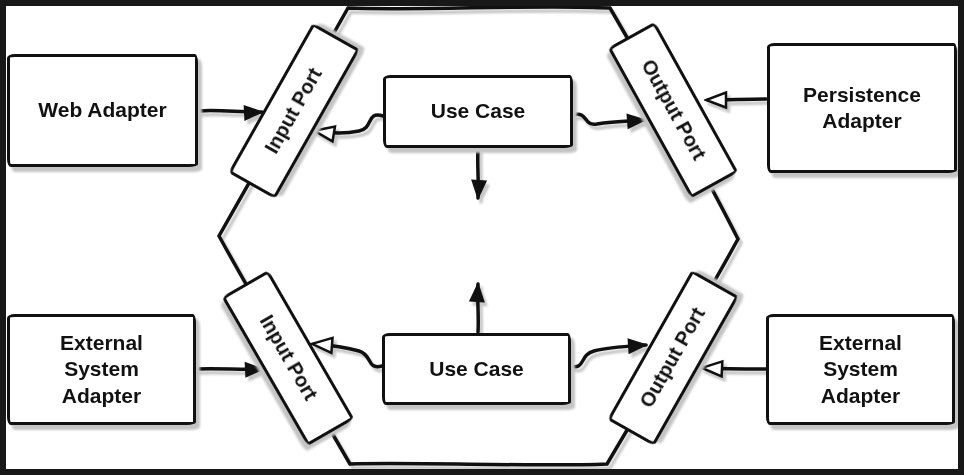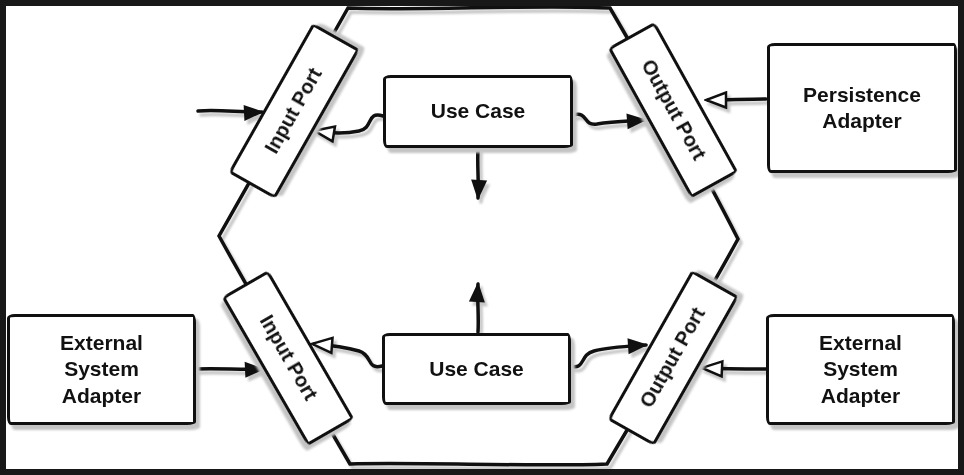--- a/index.html
+++ b/index.html
@@ -46,20 +46,23 @@
       <path marker-end="url(#ao)" d="M766,99 C747,99 726,100 708,100"></path>
       <path marker-end="url(#af)" d="M478,149 C477,165 479,182 478,198"></path>
       <path marker-end="url(#af)" d="M478,332 C479,316 477,300 478,284"></path>
       <path marker-end="url(#af)" d="M196,369 C219,368 242,370 263,369"></path>
       <path marker-end="url(#ao)" d="M382,366 C366,370 373,355 359,351 C345,347 327,345 314,344"></path>
       <path marker-end="url(#af)" d="M570,366 C586,370 579,355 594,351 C608,347 631,346 646,345"></path>
       <path marker-end="url(#ao)" d="M766,369 C746,369 724,369 704,368"></path>
     </g>
   </svg>
 
+  <div class="node" style="left:7px;top:54px;width:191px;height:113px;">
+    <span class="label">Web Adapter</span>
+  </div>
 
   <div class="node" style="left:767px;top:43px;width:190px;height:130px;">
     <span class="label">Persistence
 Adapter</span>
   </div>
 
   <div class="node" style="left:7px;top:314px;width:189px;height:111px;">
     <span class="label">External
 System
 Adapter</span>

